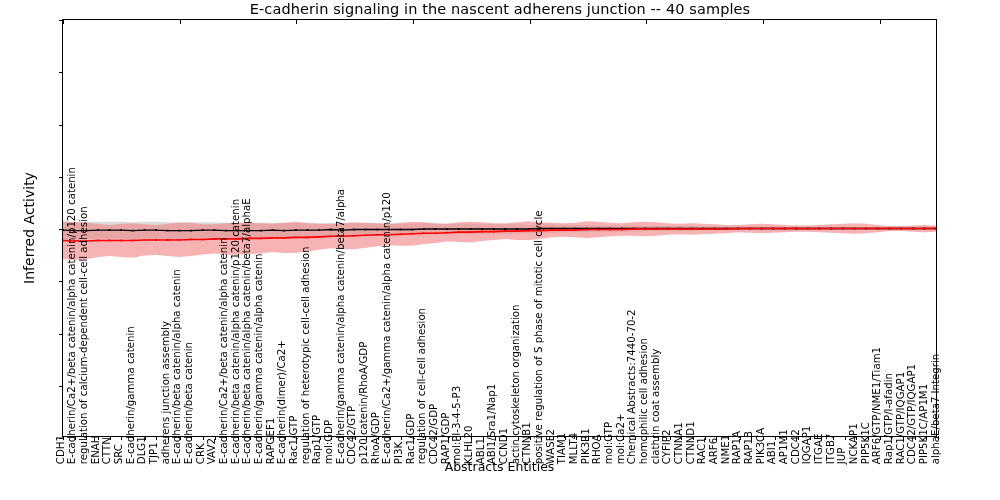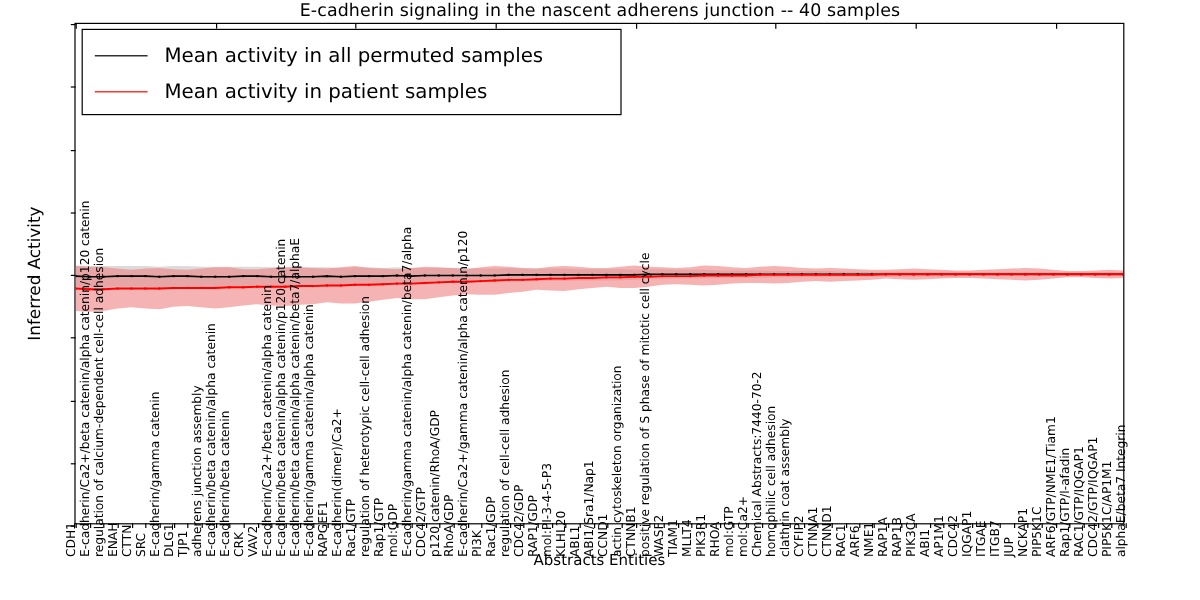--- a/index.html
+++ b/index.html
@@ -397,24 +397,14 @@
       <div class="xcat" style="left: 882.267px; bottom: 36px;">ARF6/GTP/NME1/Tiam1</div>
       <div class="xcat" style="left: 893.933px; bottom: 36px;">Rap1/GTP/l-afadin</div>
       <div class="xcat" style="left: 905.6px; bottom: 36px;">RAC1/GTP/IQGAP1</div>
       <div class="xcat" style="left: 917.267px; bottom: 36px;">CDC42/GTP/IQGAP1</div>
       <div class="xcat" style="left: 928.933px; bottom: 36px;">PIP5K1C/AP1M1</div>
       <div class="xcat" style="left: 940.6px; bottom: 36px;">alphaE/beta7 Integrin</div>
     </div>
 
   <div class="xlabel" style="left:62px;">Abstracts Entities</div>
 
-  <div class="legend">
-    <div class="legrow">
-      <span class="legline"></span>
-      <span class="legtxt">Mean activity in all permuted samples</span>
-    </div>
-    <div class="legrow">
-      <span class="legline red"></span>
-      <span class="legtxt">Mean activity in patient samples</span>
-    </div>
-  </div>
 
 </div>
 
 </body></html>

